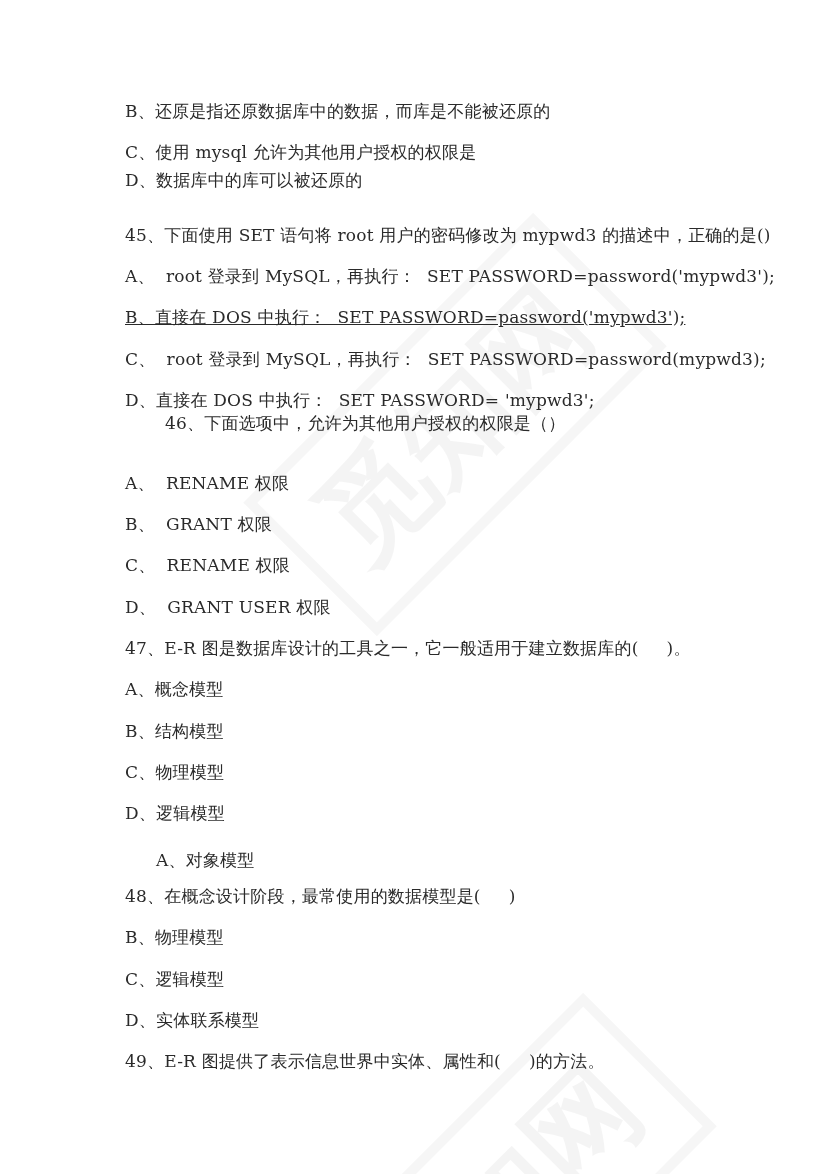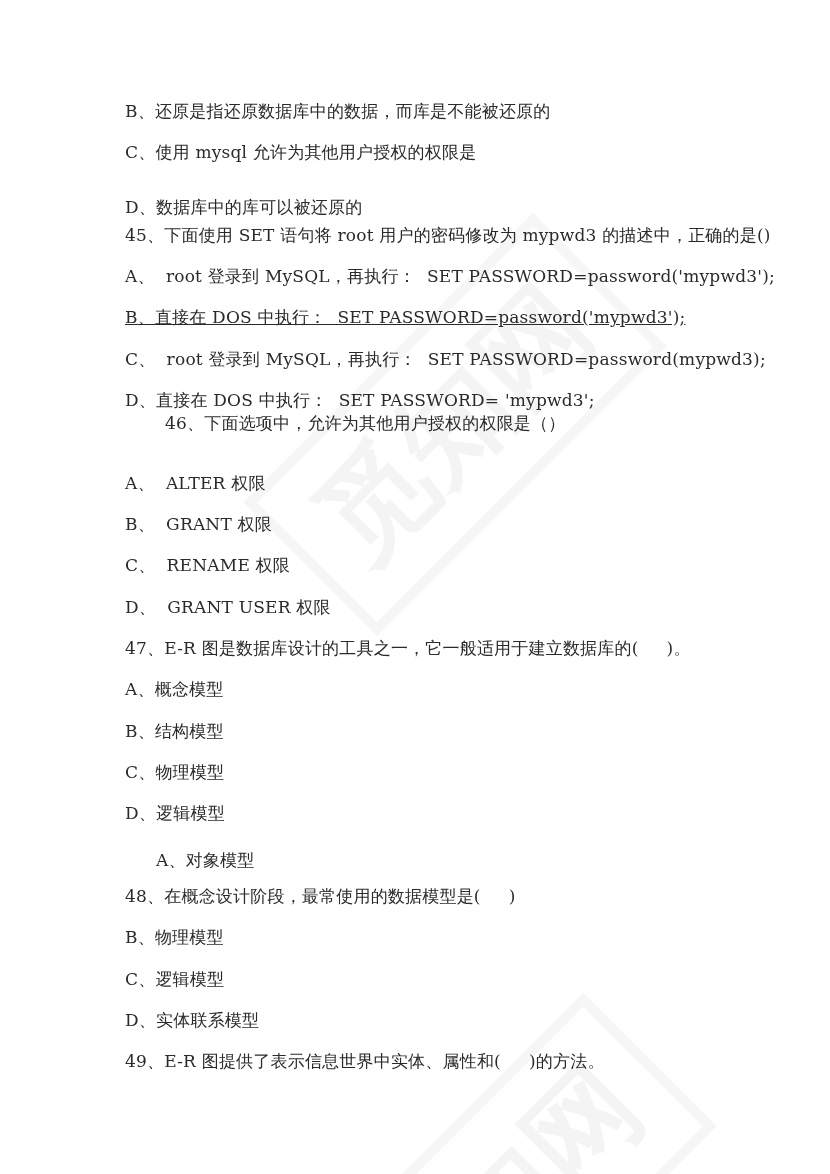--- a/index.html
+++ b/index.html
@@ -45,28 +45,28 @@
 </head>
 <body>
 
 <div class="page">
   <div class="watermark" style="left:250px; top:330px;">觅知网</div>
   <div class="watermark" style="left:300px; top:1110px;">觅知网</div>
 
   <div id="lines">
       <div class="line" style="top: 101px;">B、还原是指还原数据库中的数据，而库是不能被还原的</div>
       <div class="line" style="top: 142px;">C、使用 mysql 允许为其他用户授权的权限是</div>
-      <div class="line" style="top: 197px;">D、数据库中的库可以被还原的</div>
+      <div class="line" style="top: 170px;">D、数据库中的库可以被还原的</div>
       <div class="line" style="top: 225px;">45、下面使用 SET 语句将 root 用户的密码修改为 mypwd3 的描述中，正确的是()</div>
       <div class="line" style="top: 266px;">A、  root 登录到 MySQL，再执行：  SET PASSWORD=password('mypwd3');</div>
       <div class="line" style="top: 307px; text-decoration: underline;">B、直接在 DOS 中执行：  SET PASSWORD=password('mypwd3');</div>
       <div class="line" style="top: 349px;">C、  root 登录到 MySQL，再执行：  SET PASSWORD=password(mypwd3);</div>
       <div class="line" style="top: 390px;">D、直接在 DOS 中执行：  SET PASSWORD= 'mypwd3';</div>
       <div class="line" style="top: 413px; margin-left: 40px;">46、下面选项中，允许为其他用户授权的权限是（）</div>
-      <div class="line" style="top: 473px;">A、  ALTER 权限</div>
+      <div class="line" style="top: 473px;">A、  RENAME 权限</div>
       <div class="line" style="top: 514px;">B、  GRANT 权限</div>
       <div class="line" style="top: 555px;">C、  RENAME 权限</div>
       <div class="line" style="top: 597px;">D、  GRANT USER 权限</div>
       <div class="line" style="top: 638px;">47、E-R 图是数据库设计的工具之一，它一般适用于建立数据库的(     )。</div>
       <div class="line" style="top: 679px;">A、概念模型</div>
       <div class="line" style="top: 721px;">B、结构模型</div>
       <div class="line" style="top: 762px;">C、物理模型</div>
       <div class="line" style="top: 803px;">D、逻辑模型</div>
       <div class="line" style="top: 886px;">48、在概念设计阶段，最常使用的数据模型是(     )</div>
       <div class="line" style="top: 850px; margin-left: 31px;">A、对象模型</div>

